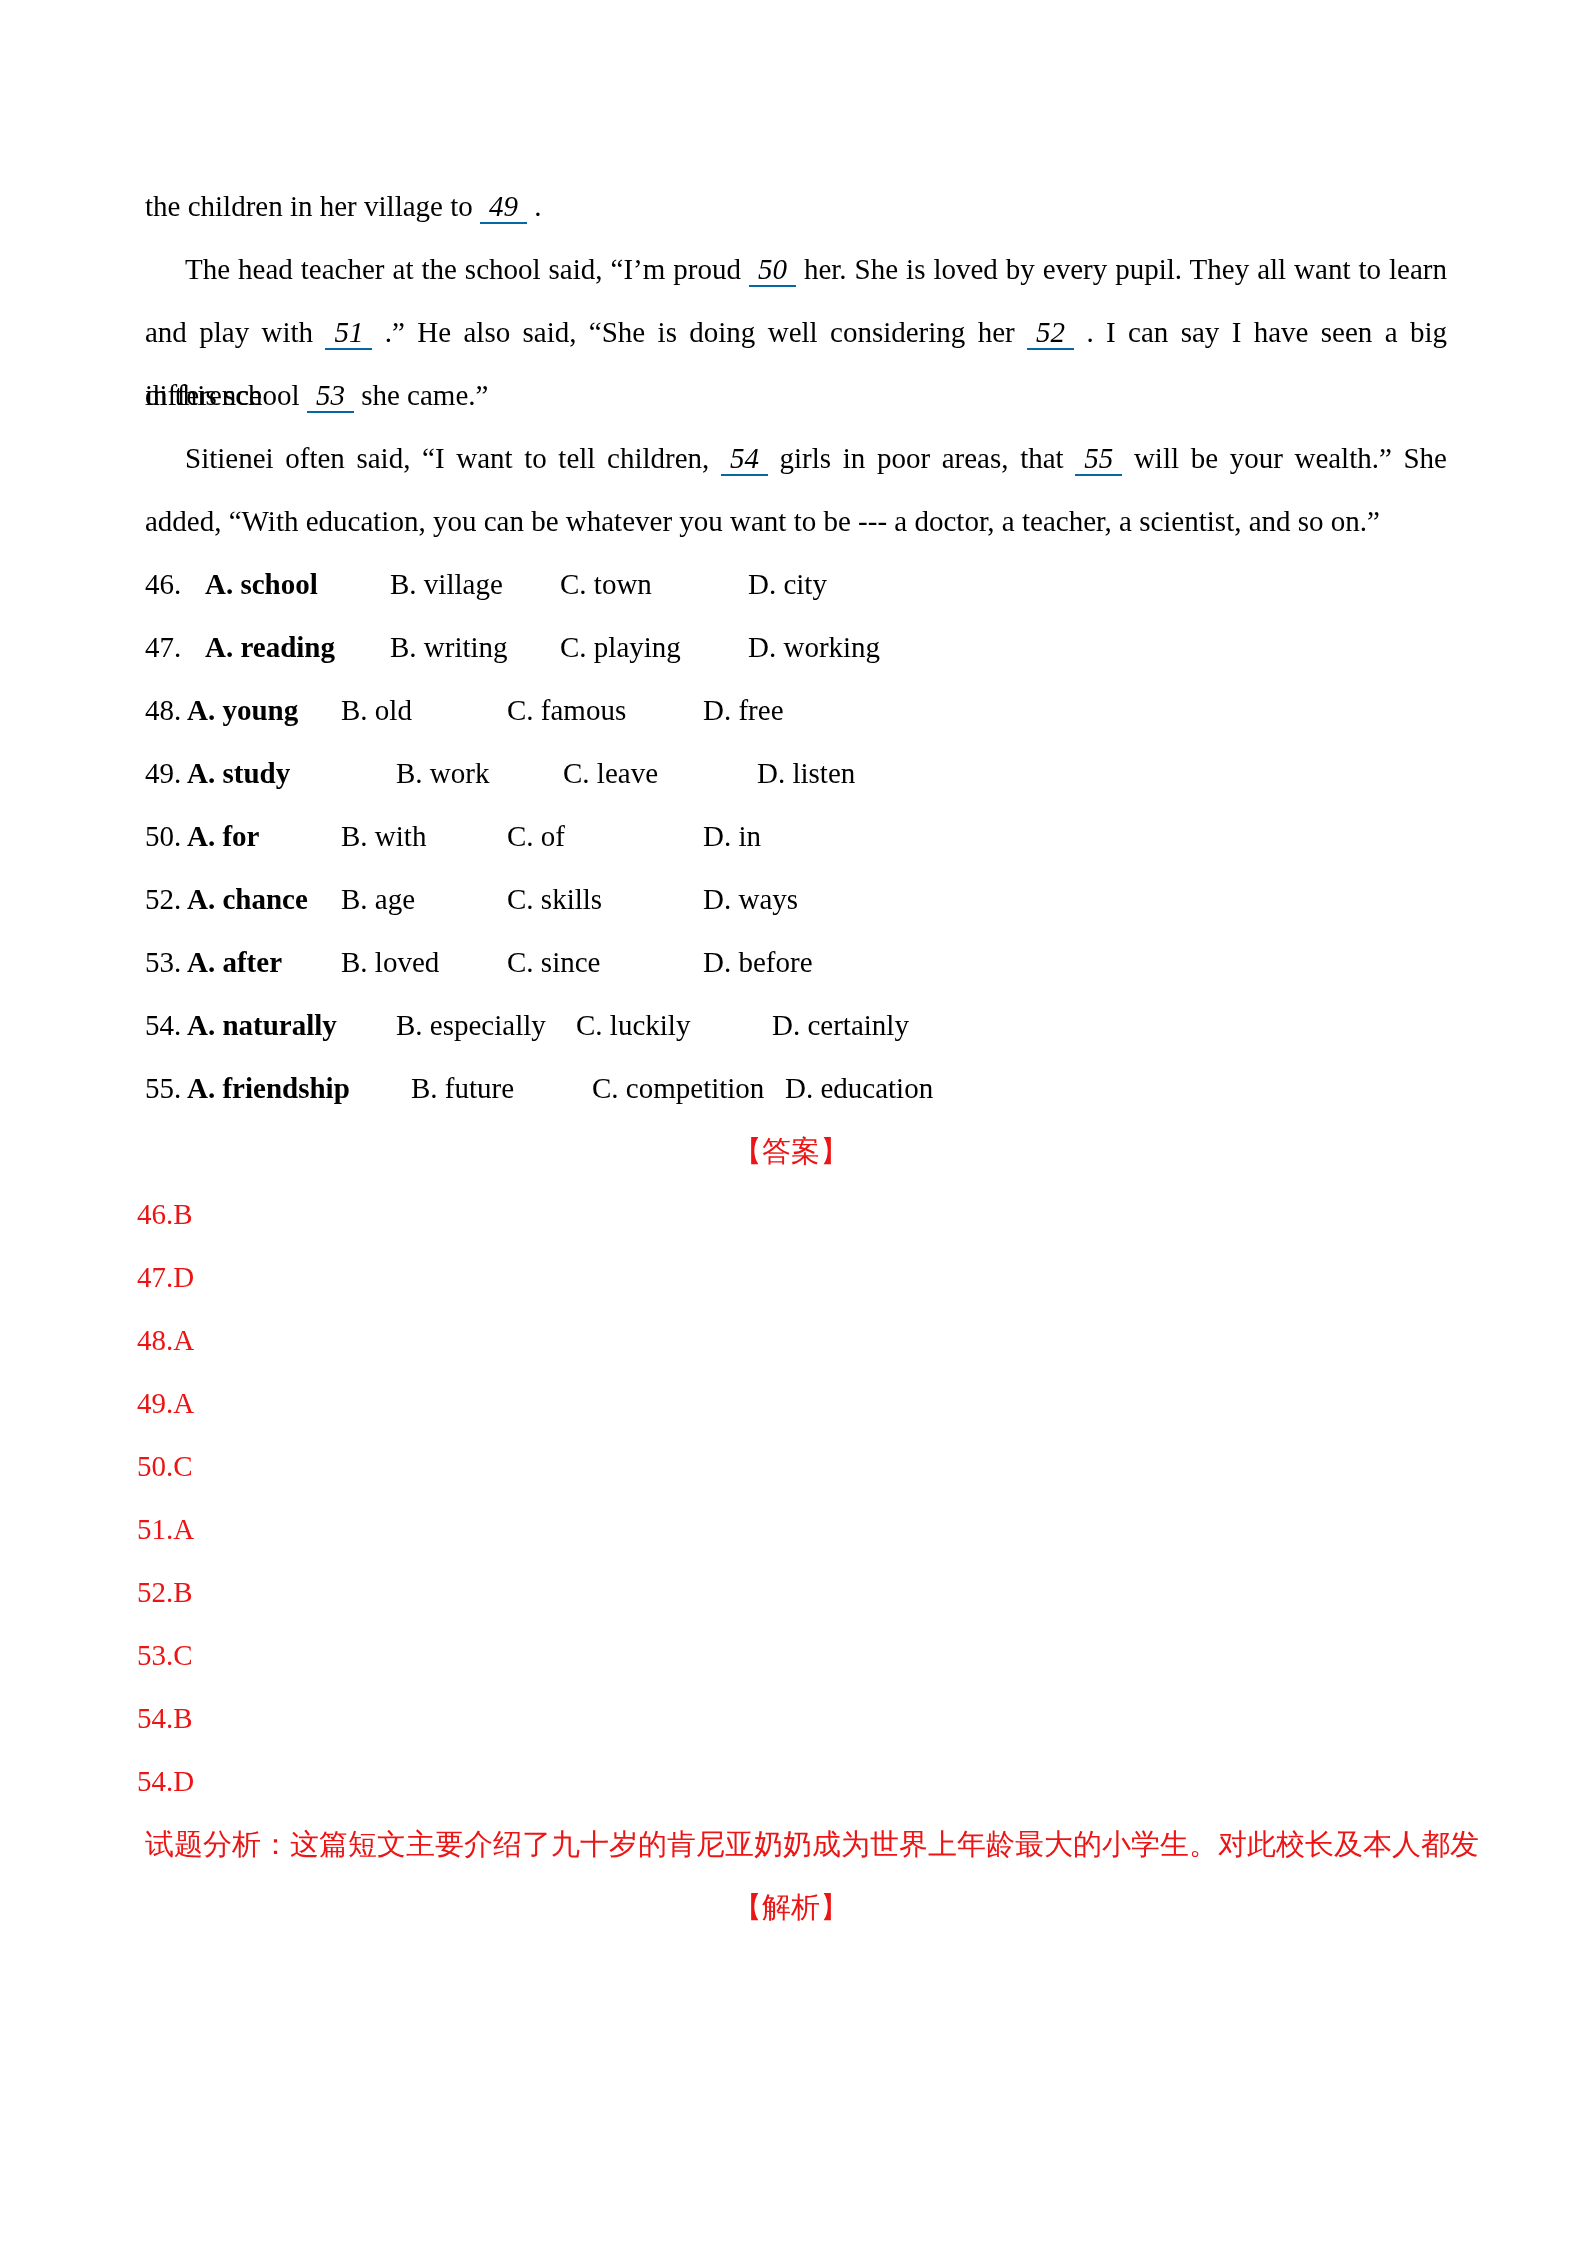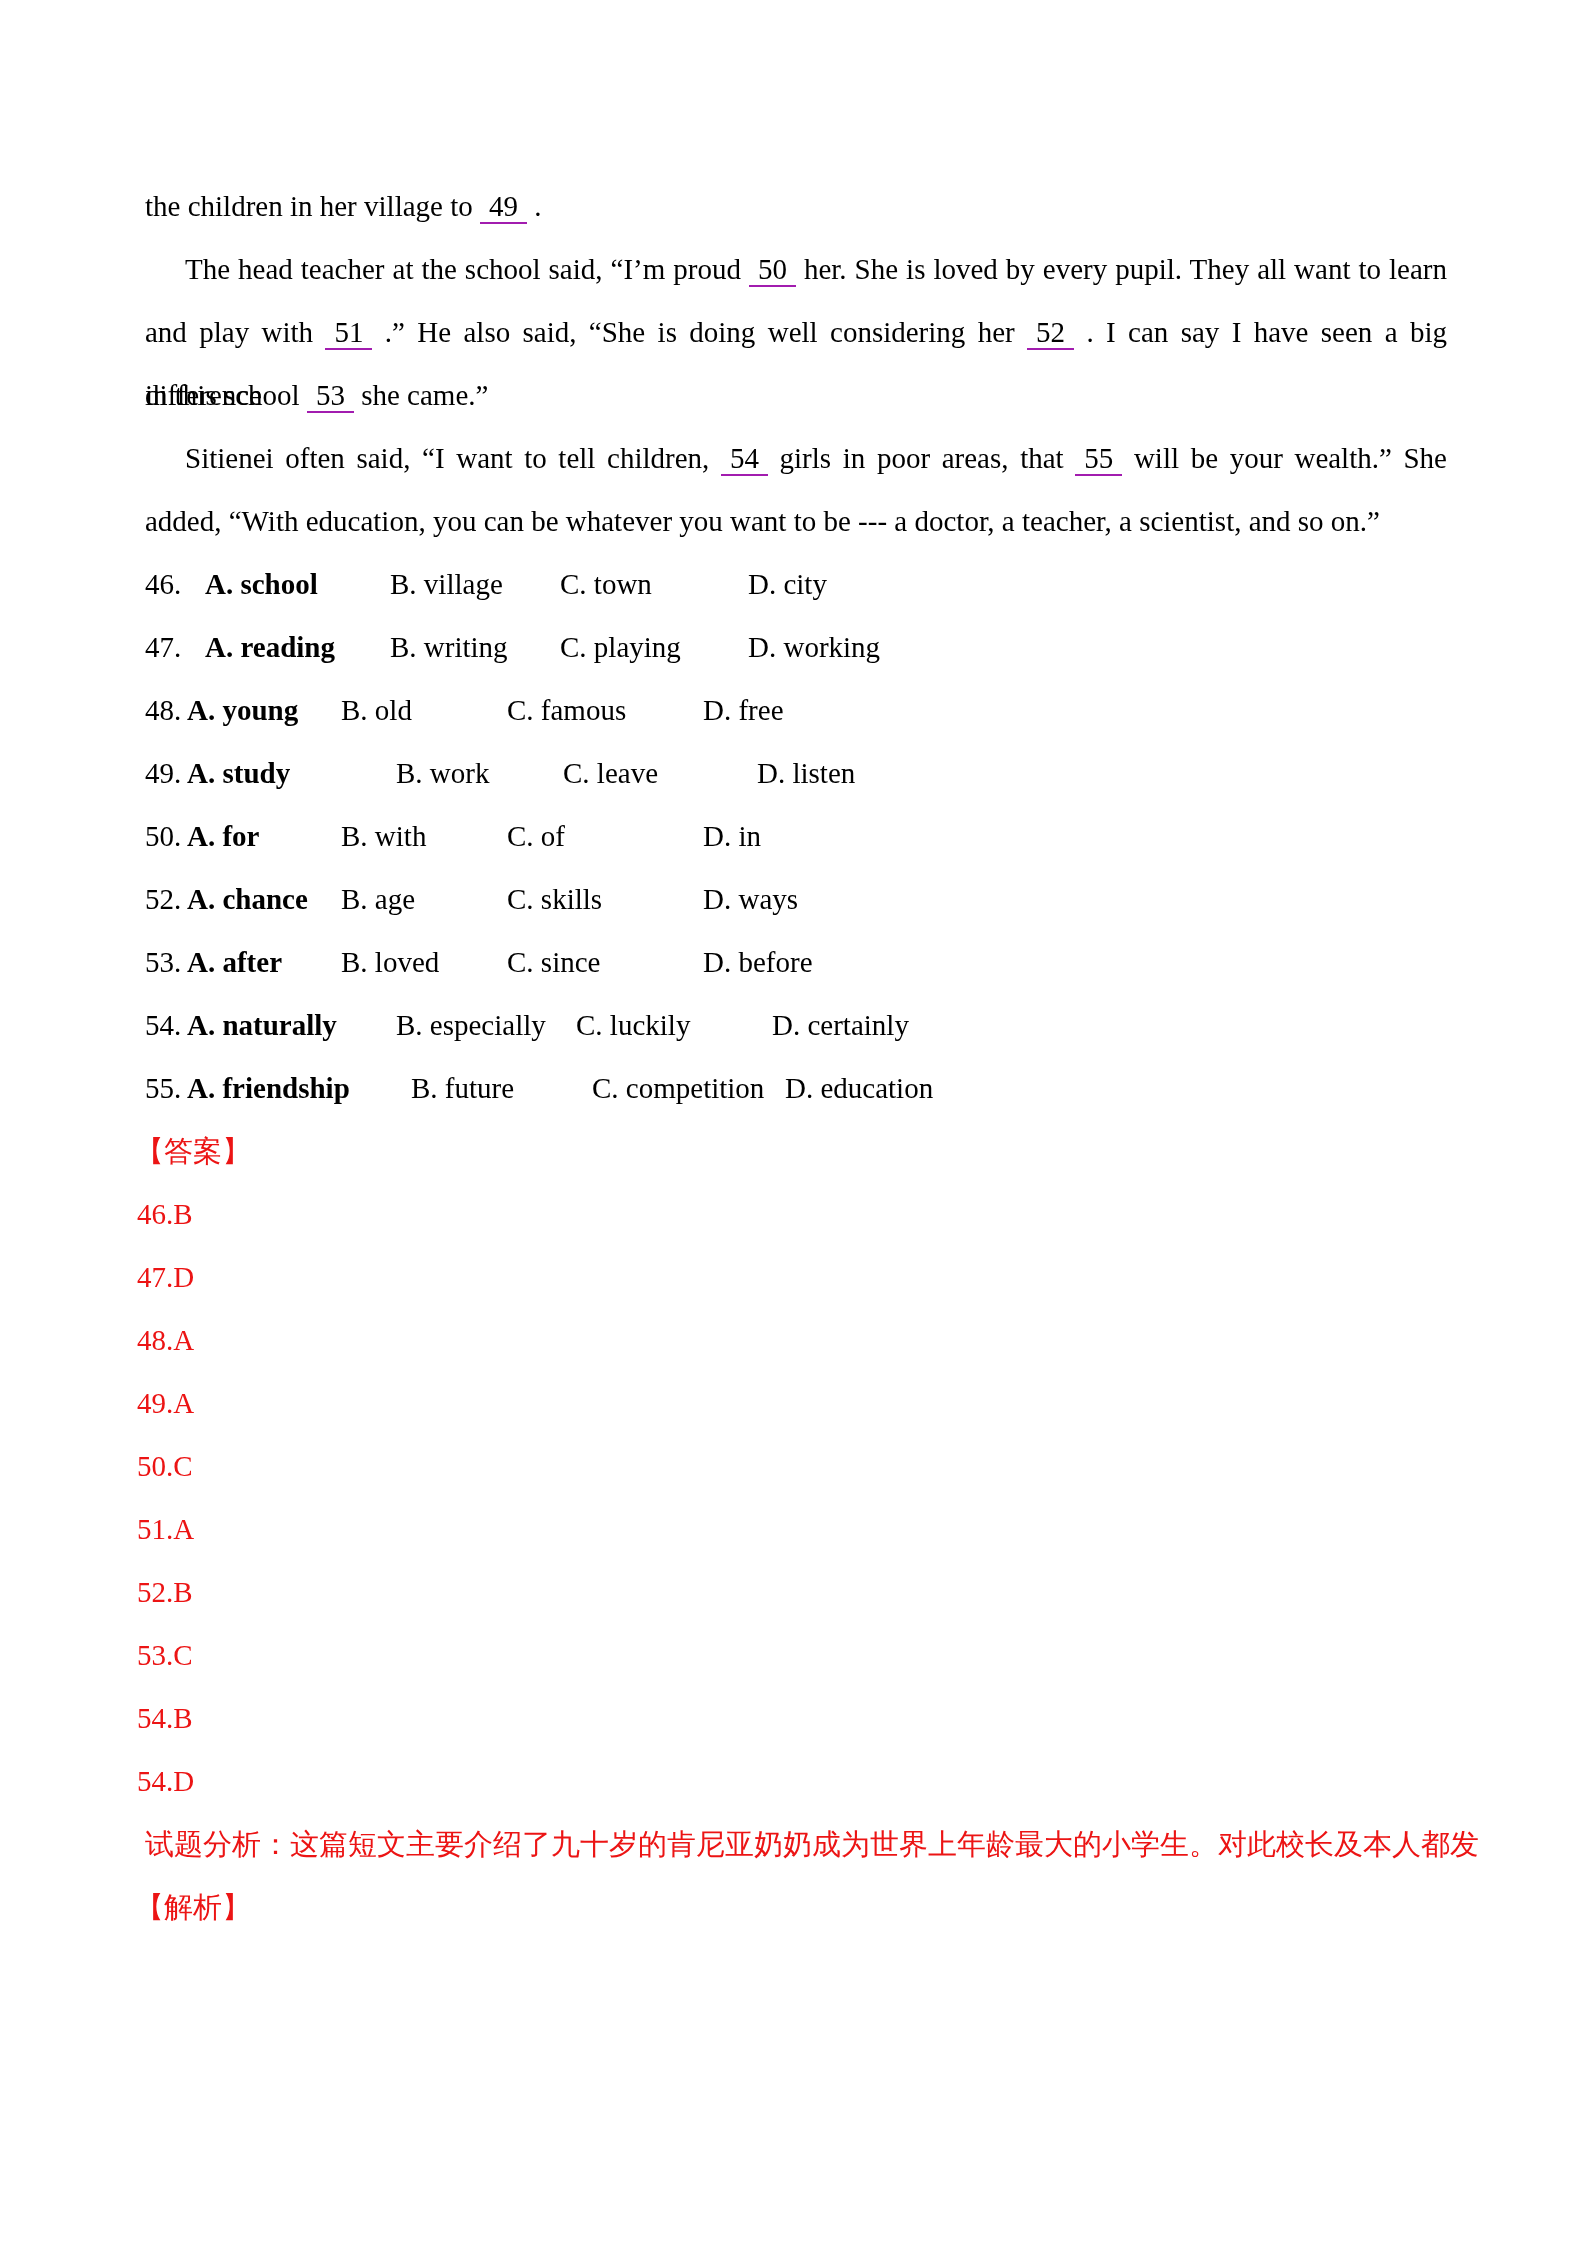--- a/index.html
+++ b/index.html
@@ -17,23 +17,24 @@
     overflow: hidden;
   }
   .pline { height: 63px; }
   .pline.just {
     text-align: justify;
     text-align-last: justify;
     -moz-text-align-last: justify;
   }
   .pline.indent { text-indent: 40px; }
   .blank {
-    border-bottom: 2px solid #a21caf;
+    border-bottom: 2px solid #0369a1;
     padding: 0 9px;
     white-space: nowrap;
+    font-style: italic;
   }
   
   .q-row { position: relative; height: 63px; }
   .q-row span { position: absolute; top: 0; white-space: nowrap; }
   .q-num { left: 0; }
   
   .q-a { left: 42px; font-weight: bold; }  .q-b { left: 196px; }  .q-c { left: 362px; }  .q-d { left: 558px; }
   
   #questions .q-row:nth-child(1) .q-a, #questions .q-row:nth-child(2) .q-a { left: 60px; }
   #questions .q-row:nth-child(1) .q-b, #questions .q-row:nth-child(2) .q-b { left: 245px; }
@@ -46,21 +47,21 @@
   #questions .q-row:nth-child(8) .q-c { left: 431px; }
   #questions .q-row:nth-child(8) .q-d { left: 627px; }
   #questions .q-row:nth-child(9) .q-b { left: 266px; }
   #questions .q-row:nth-child(9) .q-c { left: 447px; }
   #questions .q-row:nth-child(9) .q-d { left: 640px; }
   #questions .q-row:nth-child(10) .q-b { left: 217px; }
   #questions .q-row:nth-child(10) .q-c { left: 393px; }
   #questions .q-row:nth-child(10) .q-d { left: 587px; }
   
   .red { color: var(--accent-red, #ec1414); }
-  .red-header { height: 63px; margin-left: -10px; }
+  .red-header { height: 63px; margin-left: -10px; text-align: center; }
   .ans-row { height: 63px; margin-left: -8px; }
   .analysis-line { height: 63px; white-space: nowrap; }
 </style>
 </head>
 <body>
 
 <div class="page" style="--accent-red: #ec1414;">
   <div id="passage">
       <div class="pline">the children in her village to <span class="blank">49</span> .</div>
       <div class="pline just indent">The head teacher at the school said, “I’m proud <span class="blank">50</span> her. She is loved by every pupil. They all want to learn</div>

